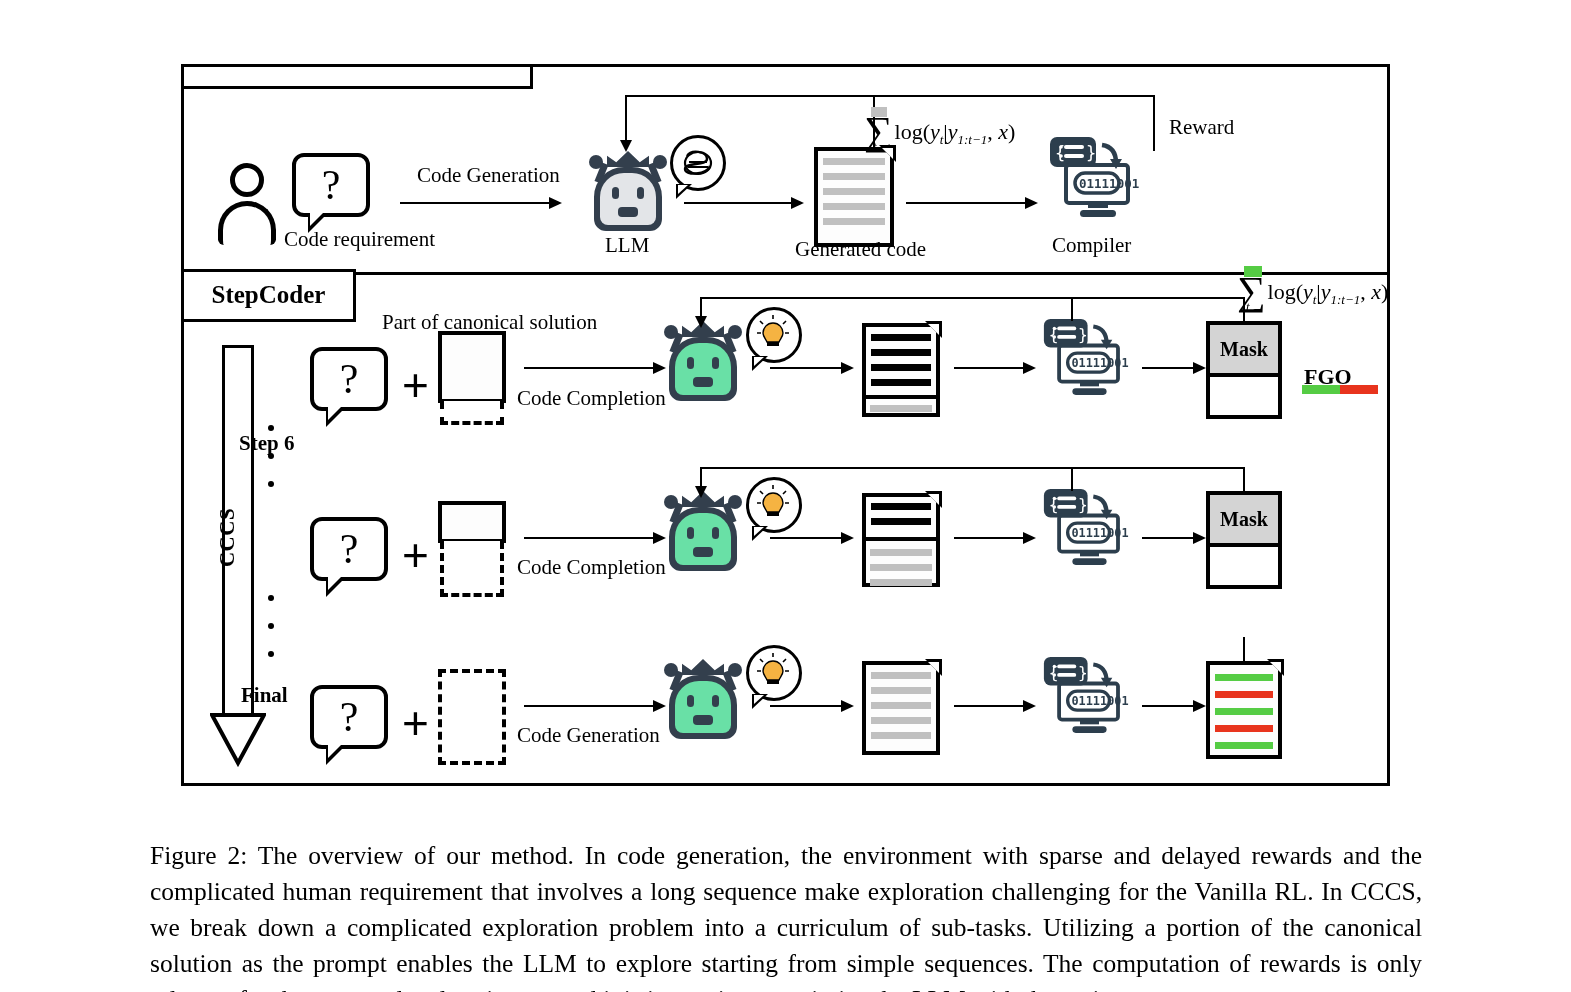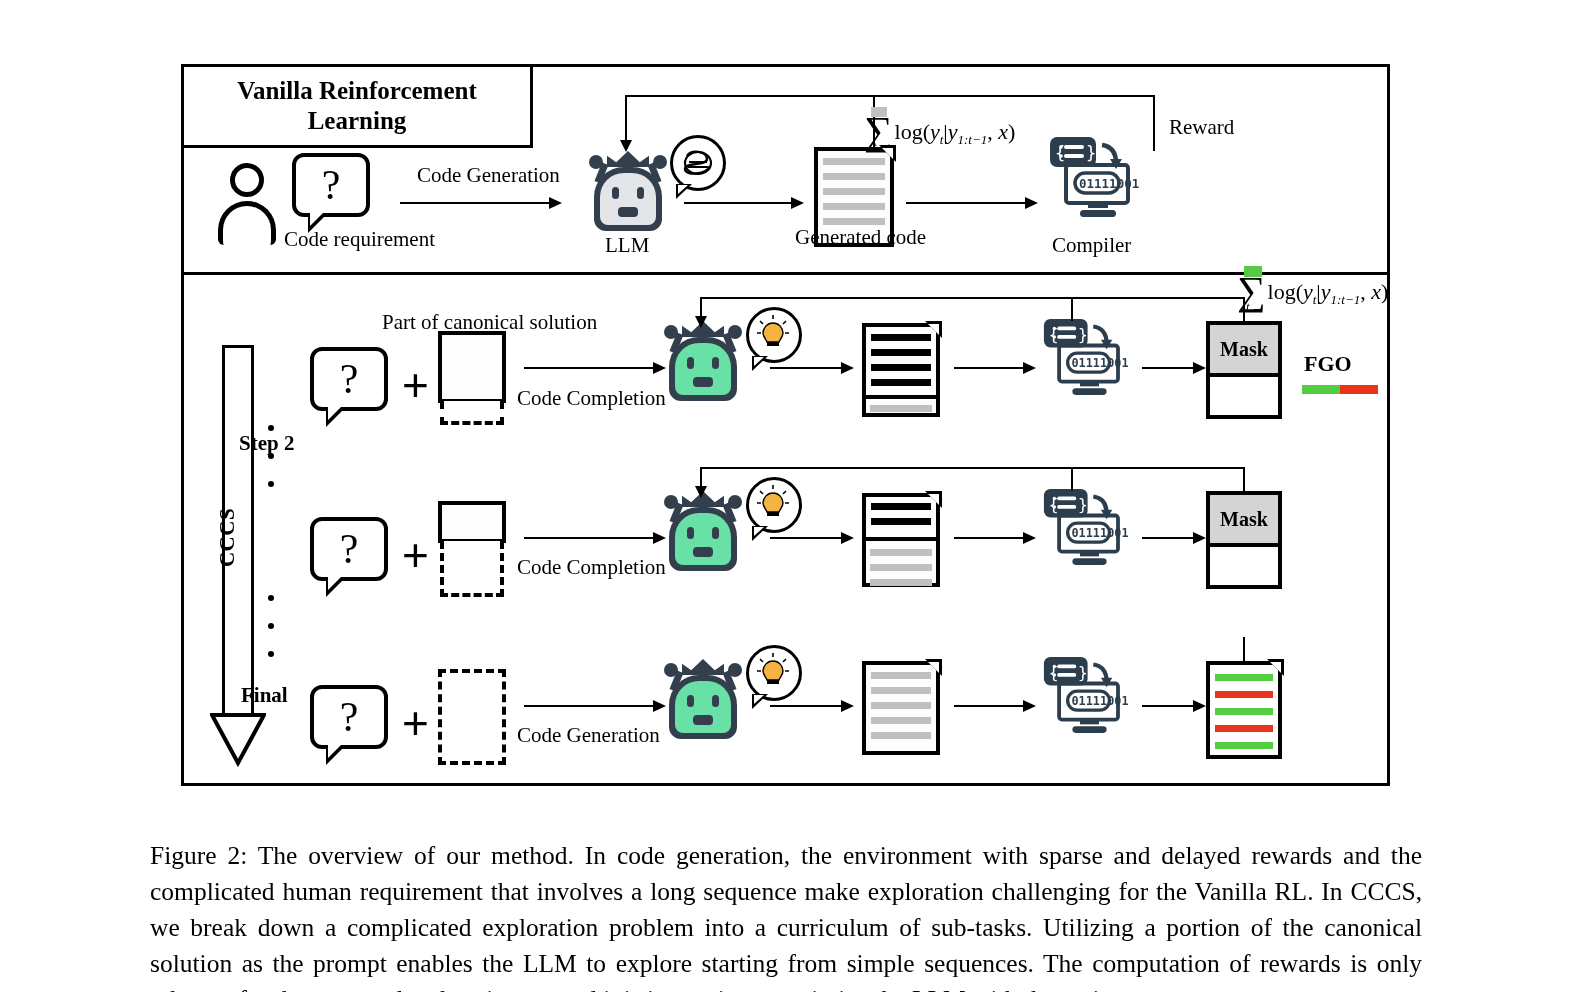--- a/index.html
+++ b/index.html
@@ -477,21 +477,20 @@
   #caption .fignum { font-weight: normal; }
 </style>
 </head>
 <body>
 
 <div id="figure-frame">
 
   <div id="panel-divider"></div>
 
   <div class="panel-title-box" id="vanilla-title">
-    <div>Vanilla Reinforcement Learning</div>
   </div>
 
   <div class="human" style="left:34px; top:96px;">
     <div class="head"></div>
     <div class="body"></div>
   </div>
 
   <div class="qbubble" style="left:108px; top:86px;">
     <div class="bub"></div>
     <div class="qm">?</div>
@@ -536,21 +535,21 @@
     <div class="fold"></div>
     <div class="fold-inner"></div>
     <div class="lines">
       <div class="ln gray"></div>
       <div class="ln gray"></div>
       <div class="ln gray"></div>
       <div class="ln gray"></div>
       <div class="ln gray"></div>
     </div>
   </div>
-  <span class="lbl" style="left:611px; top:160px;">Generated code</span>
+  <span class="lbl" style="left:611px; top:172px;">Generated code</span>
 
   <div class="arrow-h" style="left:722px; top:135px; width:130px;"></div>
 
   <div class="compiler" style="left:864px; top:68px;">
     <svg width="96" height="84" viewBox="0 0 96 84">
       <rect x="2" y="2" width="46" height="30" rx="7" fill="#2c3e4d"></rect>
       <text x="7" y="24" font-size="17" fill="#fff" font-family="monospace">{</text>
       <text x="38" y="24" font-size="17" fill="#fff" font-family="monospace">}</text>
       <rect x="16" y="10" width="20" height="4" rx="2" fill="#fff"></rect>
       <rect x="16" y="19" width="20" height="4" rx="2" fill="#fff"></rect>
@@ -577,32 +576,33 @@
   <div class="formula" style="left:680px; top:42px;">
     <span class="sig">∑</span>
     <span class="sigsub">t</span>
     <span class="rest">
       <span>log(</span><span class="it">y</span><span class="sub it">t</span><span>|</span><span class="it">y</span><span class="sub it">1:t−1</span><span>, </span><span class="it">x</span><span>)</span>
     </span>
   </div>
 
   <span class="lbl" style="left:985px; top:50px;">Reward</span>
 
+  <div class="panel-title-box" id="stepcoder-title">StepCoder</div>
 
   <div id="cccs-arrow">
     <div class="shaft"></div>
     <svg class="headtri" viewBox="0 0 56 56">
       <path d="M2 4 L54 4 L28 52 Z" fill="#fff" stroke="#000" stroke-width="4"></path>
     </svg>
     <div id="cccs-label">CCCS</div>
   </div>
 
   <span class="lbl" style="left:198px; top:245px;">Part of canonical solution</span>
 
-  <span class="lbl bold" style="left:55px; top:366px;">Step 2</span>
+  <span class="lbl bold" style="left:55px; top:366px;">Step 6</span>
 
   <div class="qbubble" style="left:126px; top:280px;">
     <div class="bub"></div>
     <div class="qm">?</div>
     <div class="tail"></div>
     <div class="tail-in"></div>
   </div>
 
   <span class="plus" style="left:218px; top:295px;">+</span>
 
@@ -688,21 +688,21 @@
 
   <div class="mask-doc" style="left:1022px; top:254px; width:76px; height:98px;">
     <div class="mhead">Mask</div>
     <div class="fold"></div>
     <div class="fold-inner"></div>
     <div class="mbody">
       <div class="ln green" style="margin:0;"></div>
     </div>
   </div>
 
-  <div id="fgo-label" style="left:1120px; top:284px;text-align:right;">FGO</div>
+  <div id="fgo-label" style="left:1120px; top:297px;text-align:right;">FGO</div>
   <div id="fgo-bar" style="left:1118px; top:318px;">
     <div class="g"></div>
     <div class="r"></div>
   </div>
 
   <div class="hline" style="left:516px; top:230px; width:545px;"></div>
   <div class="arrow-down" style="left:516px; top:230px; height:20px;"></div>
   <div class="vline" style="left:887px; top:230px; height:24px;"></div>
   <div class="vline" style="left:1059px; top:230px; height:26px;"></div>
 

